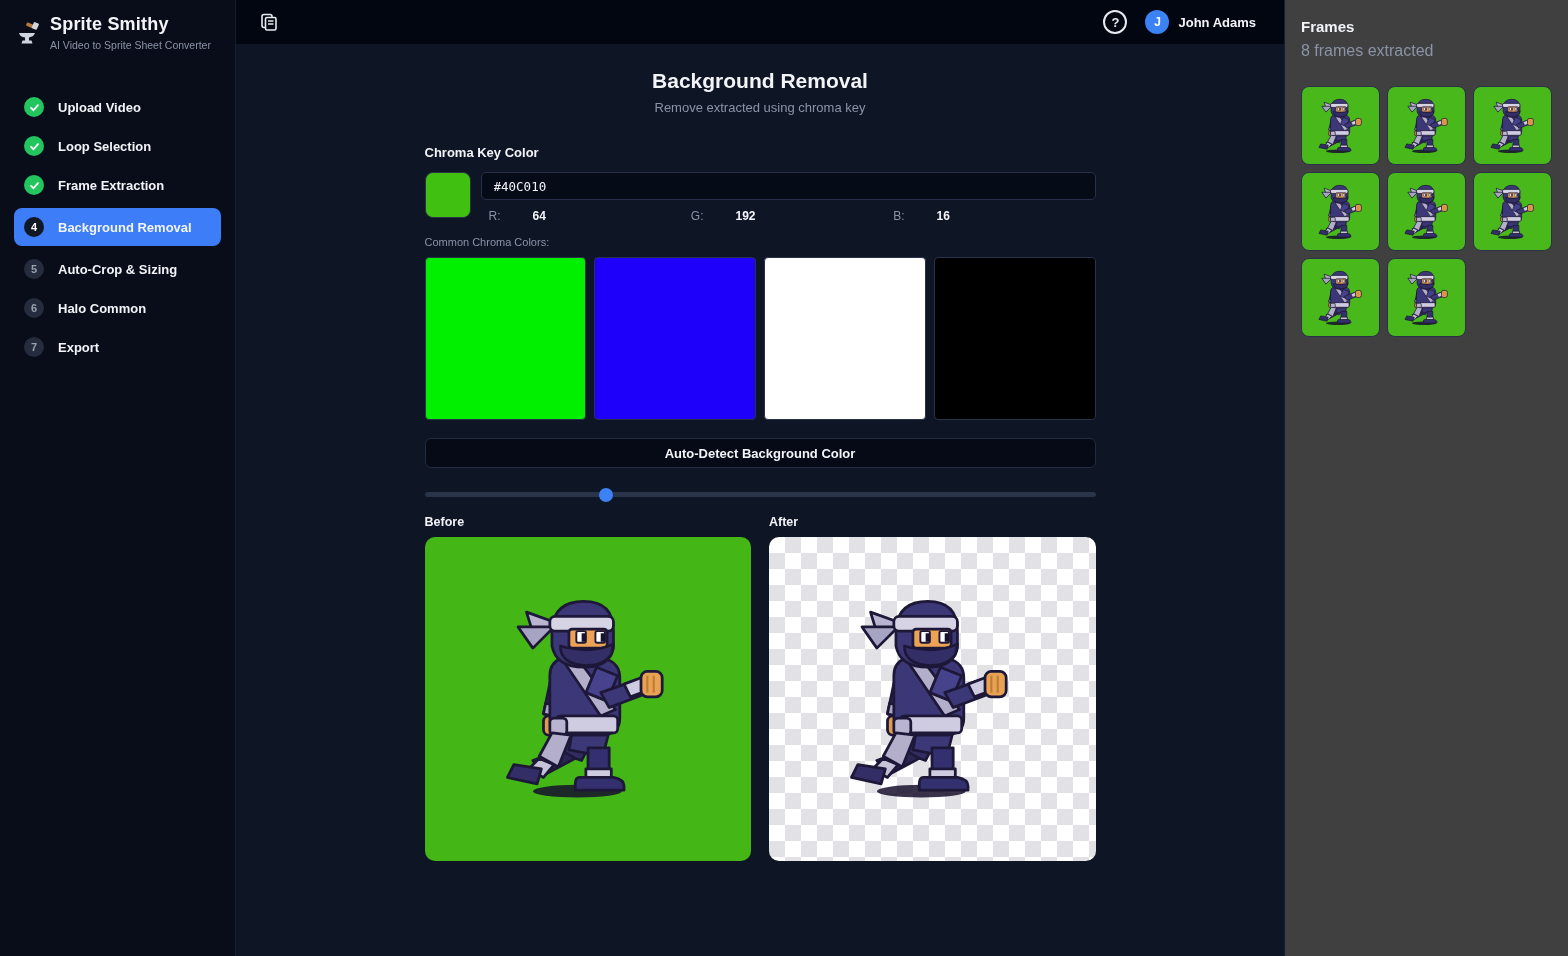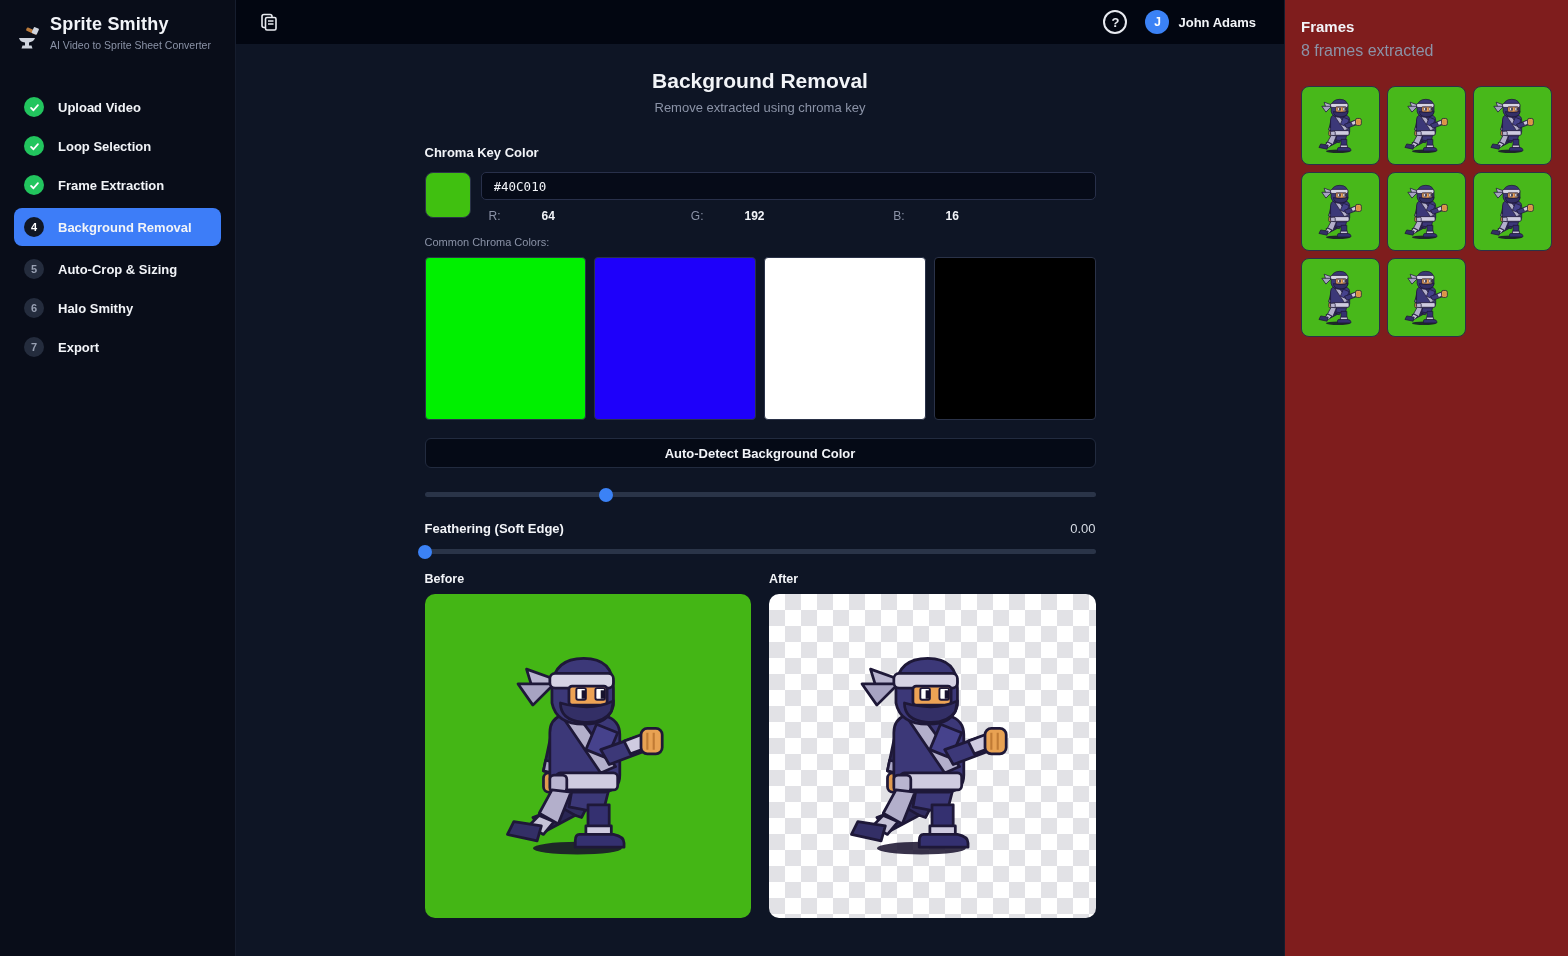--- a/index.html
+++ b/index.html
@@ -2,21 +2,21 @@
 <html><head>
 <meta charset="utf-8">
 <style>
   * { margin:0; padding:0; box-sizing:border-box; }
   html,body { width:1568px; height:956px; overflow:hidden; background:#0e1525;
     font-family:"Liberation Sans", sans-serif; color:#f2f4f8; }
   .app { display:flex; width:1568px; height:956px; }
 
   
   .sidebar { width:236px; background:#090d19; border-right:1px solid #161d2e; padding:14px 0 0 0; flex:none; }
-  .logo-row { display:flex; align-items:flex-end; gap:8px; padding:0 16px; }
+  .logo-row { display:flex; align-items:center; gap:8px; padding:0 16px; }
   .logo-ic { width:26px; height:24px; flex:none; margin-top:2px; }
   .app-name { font-size:18px; font-weight:bold; letter-spacing:.2px; }
   .tagline { font-size:10.5px; color:#8b93a7; margin-top:4px; }
   .steps { margin-top:40px; padding:0 14px; display:flex; flex-direction:column; gap:7px; }
   .step { display:flex; align-items:center; gap:14px; height:32px; padding:0 10px; border-radius:8px; cursor:pointer; }
   .step.active { background:#3d7df8; height:38px; }
   .badge { width:20px; height:20px; border-radius:50%; flex:none; display:flex; align-items:center; justify-content:center; }
   .badge.done { background:#22c55e; }
   .badge.num { background:#242c3d; color:#99a1b3; font-size:11px; font-weight:bold; }
   .step.active .badge.num { background:#101725; color:#ffffff; }
@@ -37,21 +37,21 @@
   .page-sub { text-align:center; font-size:13px; color:#8b93a7; margin-top:7px; }
   .col { width:671px; margin:0 auto; }
 
   .sec-label { font-size:13px; font-weight:600; margin-top:30px; }
   .picker-row { display:flex; gap:10px; margin-top:12px; }
   .cur-swatch { width:46px; height:46px; border-radius:8px; border:1px solid #2a3248; flex:none; }
   .picker-right { flex:1; }
   .hex-input { width:100%; height:28px; background:#060b18; border:1px solid #28304a; border-radius:5px;
     color:#f2f4f8; font-family:"DejaVu Sans Mono", monospace; font-size:12.5px; padding:0 12px; outline:none; }
   .rgb-row { display:grid; grid-template-columns:1fr 1fr 1fr; margin-top:9px; padding-left:8px; font-size:12px; }
-  .rgb-row .k { color:#8b93a7; } .rgb-row b { color:#f2f4f8; margin-left:12px;padding-left:29px; }
+  .rgb-row .k { color:#8b93a7; } .rgb-row b { color:#f2f4f8; margin-left:3px;padding-left:29px; }
   .common-lbl { font-size:11px; color:#8b93a7; margin-top:13px; }
   .swatches { display:grid; grid-template-columns:repeat(4,1fr); gap:8px; margin-top:9px; }
   .swatch { height:163px; border-radius:4px; border:1px solid #2a3248; cursor:pointer; }
   .autodetect { display:block; width:100%; height:30px; margin-top:18px; background:#050a16; border:1px solid #222b3f;
     border-radius:6px; color:#f2f4f8; font-size:13px; font-weight:600; font-family:inherit; cursor:pointer; }
 
   .slider-row { margin-top:24px; }
   .slider-head { display:flex; justify-content:space-between; align-items:baseline; }
   .slider-name { font-size:13px; font-weight:600; }
   .slider-val { font-size:13px; color:#d6dbe4; }
@@ -70,21 +70,21 @@
   .ic-square { width:8px; height:8px; background:#e8eaf0; }
   .ic-square-o { width:8px; height:8px; border:1.5px solid #aab1c0; }
 
   .ba-grid { display:grid; grid-template-columns:1fr 1fr; gap:18px; margin-top:18px; }
   .ba-lbl { font-size:12.5px; font-weight:600; margin-bottom:8px; }
   .ba-img { height:324px; border-radius:10px; display:flex; align-items:center; justify-content:center; }
   .ba-img.after { background-image:conic-gradient(#e2e2e6 0 25%, #ffffff 0 50%, #e2e2e6 0 75%, #ffffff 0);
     background-size:32px 32px; background-position:0 0; }
 
   
-  .frames-panel { width:284px; background:#7f1d1d; border-left:1px solid #161d2e; padding:16px 16px; flex:none; }
+  .frames-panel { width:284px; background:#404040; border-left:1px solid #161d2e; padding:16px 16px; flex:none; }
   .frames-title { font-size:15px; font-weight:bold; margin-top:2px; }
   .frames-sub { font-size:16px; color:#8b93a7; margin-top:7px; }
   .frame-grid { display:grid; grid-template-columns:repeat(3,1fr); gap:7px; margin-top:26px; }
   .frame { height:79px; border-radius:8px; border:1px solid #2a3248; display:flex; align-items:center;
     justify-content:center; cursor:pointer; }
 </style>
 </head>
 <body>
 
 <svg width="0" height="0" style="position:absolute" aria-hidden="true">
@@ -169,21 +169,21 @@
       <div class="step active">
         <span class="badge num">4</span>
         <span class="step-lbl">Background Removal</span>
       </div>
       <div class="step">
         <span class="badge num">5</span>
         <span class="step-lbl">Auto-Crop &amp; Sizing</span>
       </div>
       <div class="step">
         <span class="badge num">6</span>
-        <span class="step-lbl">Halo Smithy</span>
+        <span class="step-lbl">Halo Common</span>
       </div>
       <div class="step">
         <span class="badge num">7</span>
         <span class="step-lbl">Export</span>
       </div>
     </nav>
   </aside>
 
   <div class="center">
     <header class="topbar">
@@ -228,29 +228,20 @@
         </div>
 
         <button class="autodetect">Auto-Detect Background Color</button>
 
         <div class="slider-row">
           <div class="track">
             <div class="thumb" style="left: 27%;"></div>
           </div>
         </div>
 
-        <div class="slider-row">
-          <div class="slider-head">
-            <span class="slider-name">Feathering (Soft Edge)</span>
-            <span class="slider-val">0.00</span>
-          </div>
-          <div class="track">
-            <div class="thumb" style="left: 0%;"></div>
-          </div>
-        </div>
 
 
         <div class="ba-grid">
           <div>
             <div class="ba-lbl">Before</div>
             <div class="ba-img" style="background: rgb(68, 182, 21);">
               <svg width="212" height="212" viewBox="0 0 100 100">
                   <use href="#ninja"></use>
                 </svg>
             </div>

